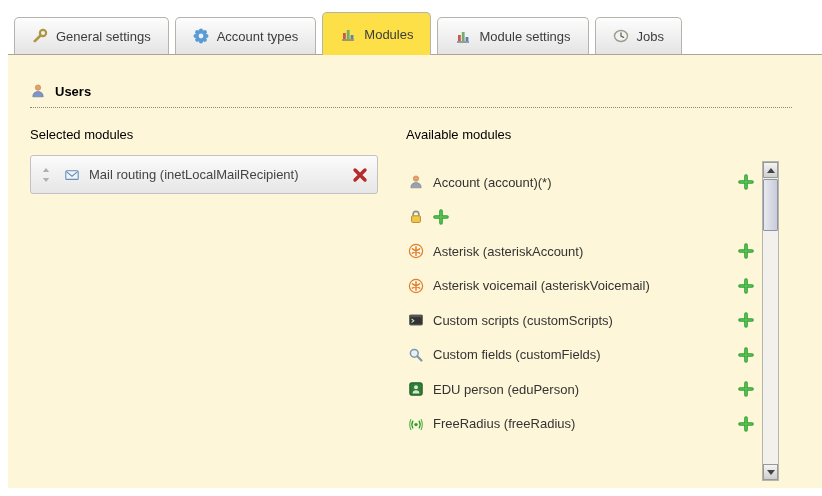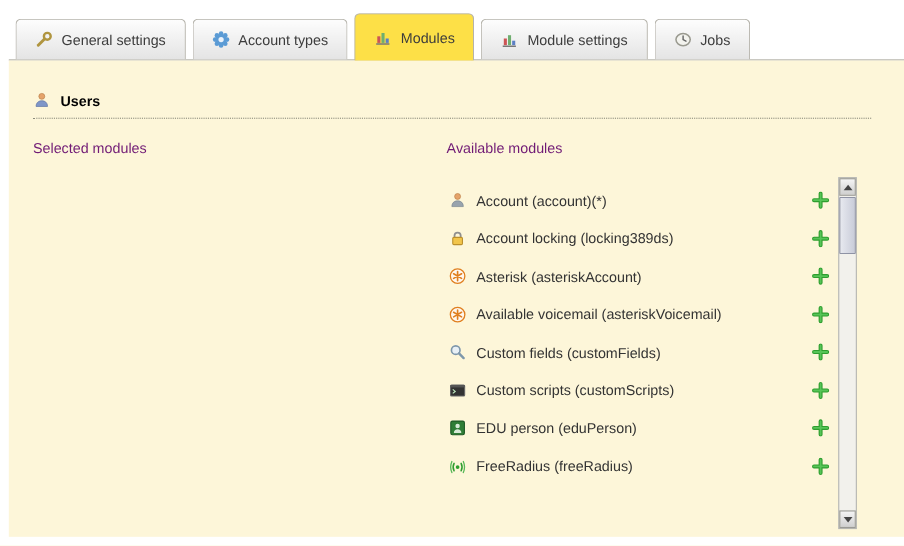--- a/index.html
+++ b/index.html
@@ -28,21 +28,21 @@
   
   .panel {
     position:absolute; top:55px; left:8px; right:0; height:433px;
     background:#fdf6d9;
   }
   .users-hdr {
     position:absolute; left:22px; top:28px; width:762px;
     display:flex; align-items:center; gap:9px; padding-bottom:8px;
     border-bottom:1px dotted #8a8a7a; font-weight:bold; color:#000000;
   }
-  .col-hdr { position:absolute; top:72px; color:#701a75; }
+  .col-hdr { position:absolute; top:72px; color:#000000; }
   .sel-hdr { left:22px; }
   .avail-hdr { left:398px; }
   
   .sel-list { position:absolute; left:22px; top:100px; width:348px; }
   .sel-item {
     display:flex; align-items:center; height:39px; padding:0 9px; margin-bottom:19px;
     background:linear-gradient(#fbfbfb,#e6e6e6);
     border:1px solid #c2c2c2; border-radius:3px; cursor:move;
   }
   .handle { width:12px; height:16px; display:inline-flex; margin-right:12px; flex:none; }
@@ -155,20 +155,40 @@
     </span>
     <span>Users</span>
   </div>
 
   <div class="col-hdr sel-hdr">Selected modules</div>
   <div class="col-hdr avail-hdr">Available modules</div>
 
   <div class="sel-list">
 
 
+    <div class="sel-item">
+      <span class="handle">
+        <svg width="12" height="16" viewBox="0 0 12 16">
+            <path d="M6 1l3.2 4H2.8z" fill="#b0b0b0"></path>
+            <path d="M6 15l3.2-4H2.8z" fill="#b0b0b0"></path>
+          </svg>
+      </span>
+      <span class="mod-icon">
+        <svg width="16" height="16" viewBox="0 0 16 16">
+            <rect x="1.8" y="3.8" width="12.4" height="8.6" rx="1" fill="#eef4fb" stroke="#6a8fb5" stroke-width="1.1"></rect>
+            <path d="M2.4 4.6L8 9.2l5.6-4.6" fill="none" stroke="#6a8fb5" stroke-width="1.1"></path>
+          </svg>
+      </span>
+      <span class="sel-label">Mail routing (inetLocalMailRecipient)</span>
+      <span class="del-btn">
+        <svg width="16" height="16" viewBox="0 0 16 16">
+            <path d="M3 3l10 10M13 3L3 13" stroke="#b52a2a" stroke-width="3.4" stroke-linecap="round"></path>
+          </svg>
+      </span>
+    </div>
 
   </div>
 
   <div class="avail-list">
 
     <div class="avail-row">
       <span class="mod-icon">
         <svg width="16" height="16" viewBox="0 0 16 16">
             <circle cx="8" cy="4.6" r="2.7" fill="#e5a36a" stroke="#b97f48" stroke-width="0.6"></circle>
             <path d="M2.8 13.8c0-3.6 2.4-5.2 5.2-5.2s5.2 1.6 5.2 5.2z" fill="#98a3ad" stroke="#76828c" stroke-width="0.6"></path>
@@ -183,21 +203,20 @@
       </span>
     </div>
 
     <div class="avail-row">
       <span class="mod-icon">
         <svg width="16" height="16" viewBox="0 0 16 16">
             <path d="M5.2 7V5.2A2.8 2.8 0 0 1 10.8 5.2V7" fill="none" stroke="#8f8f8f" stroke-width="1.6"></path>
             <rect x="3.6" y="6.8" width="8.8" height="6.6" rx="1" fill="#f2c54b" stroke="#bb8f2c"></rect>
           </svg>
       </span>
-      <span class="avail-label">Account locking (locking389ds)</span>
       <span class="add-btn">
         <svg width="16" height="16" viewBox="0 0 16 16">
             <path d="M8 2v12M2 8h12" stroke="#2f9e2f" stroke-width="3.6" stroke-linecap="round"></path>
             <path d="M8 2v12M2 8h12" stroke="#57c457" stroke-width="1.6" stroke-linecap="round"></path>
           </svg>
       </span>
     </div>
 
     <div class="avail-row">
       <span class="mod-icon">
@@ -215,55 +234,55 @@
       </span>
     </div>
 
     <div class="avail-row">
       <span class="mod-icon">
         <svg width="16" height="16" viewBox="0 0 16 16">
             <circle cx="8" cy="8" r="6.6" fill="#fff7ee" stroke="#e07f1f" stroke-width="1.2"></circle>
             <path d="M8 3.8v8.4M4.4 5.9l7.2 4.2M11.6 5.9L4.4 10.1" stroke="#e07f1f" stroke-width="1.5" stroke-linecap="round"></path>
           </svg>
       </span>
-      <span class="avail-label">Available voicemail (asteriskVoicemail)</span>
-      <span class="add-btn">
-        <svg width="16" height="16" viewBox="0 0 16 16">
-            <path d="M8 2v12M2 8h12" stroke="#2f9e2f" stroke-width="3.6" stroke-linecap="round"></path>
-            <path d="M8 2v12M2 8h12" stroke="#57c457" stroke-width="1.6" stroke-linecap="round"></path>
-          </svg>
-      </span>
-    </div>
-
-
-    <div class="avail-row">
-      <span class="mod-icon">
-        <svg width="16" height="16" viewBox="0 0 16 16">
-            <circle cx="6.3" cy="6.3" r="3.9" fill="#e8f0f6" stroke="#7e97ab" stroke-width="1.5"></circle>
-            <path d="M9.3 9.3l4.2 4.2" stroke="#7e97ab" stroke-width="2.2" stroke-linecap="round"></path>
-          </svg>
-      </span>
-      <span class="avail-label">Custom fields (customFields)</span>
-      <span class="add-btn">
-        <svg width="16" height="16" viewBox="0 0 16 16">
-            <path d="M8 2v12M2 8h12" stroke="#2f9e2f" stroke-width="3.6" stroke-linecap="round"></path>
-            <path d="M8 2v12M2 8h12" stroke="#57c457" stroke-width="1.6" stroke-linecap="round"></path>
-          </svg>
-      </span>
-    </div>
+      <span class="avail-label">Asterisk voicemail (asteriskVoicemail)</span>
+      <span class="add-btn">
+        <svg width="16" height="16" viewBox="0 0 16 16">
+            <path d="M8 2v12M2 8h12" stroke="#2f9e2f" stroke-width="3.6" stroke-linecap="round"></path>
+            <path d="M8 2v12M2 8h12" stroke="#57c457" stroke-width="1.6" stroke-linecap="round"></path>
+          </svg>
+      </span>
+    </div>
+
 
     <div class="avail-row">
       <span class="mod-icon">
         <svg width="16" height="16" viewBox="0 0 16 16">
             <rect x="1.6" y="3" width="12.8" height="10" rx="1" fill="#333" stroke="#666"></rect>
             <rect x="1.6" y="3" width="12.8" height="2.2" fill="#555"></rect>
             <path d="M3.6 7l2.2 1.8-2.2 1.8" stroke="#bfe8bf" stroke-width="1.1" fill="none"></path>
           </svg>
       </span>
       <span class="avail-label">Custom scripts (customScripts)</span>
+      <span class="add-btn">
+        <svg width="16" height="16" viewBox="0 0 16 16">
+            <path d="M8 2v12M2 8h12" stroke="#2f9e2f" stroke-width="3.6" stroke-linecap="round"></path>
+            <path d="M8 2v12M2 8h12" stroke="#57c457" stroke-width="1.6" stroke-linecap="round"></path>
+          </svg>
+      </span>
+    </div>
+
+    <div class="avail-row">
+      <span class="mod-icon">
+        <svg width="16" height="16" viewBox="0 0 16 16">
+            <circle cx="6.3" cy="6.3" r="3.9" fill="#e8f0f6" stroke="#7e97ab" stroke-width="1.5"></circle>
+            <path d="M9.3 9.3l4.2 4.2" stroke="#7e97ab" stroke-width="2.2" stroke-linecap="round"></path>
+          </svg>
+      </span>
+      <span class="avail-label">Custom fields (customFields)</span>
       <span class="add-btn">
         <svg width="16" height="16" viewBox="0 0 16 16">
             <path d="M8 2v12M2 8h12" stroke="#2f9e2f" stroke-width="3.6" stroke-linecap="round"></path>
             <path d="M8 2v12M2 8h12" stroke="#57c457" stroke-width="1.6" stroke-linecap="round"></path>
           </svg>
       </span>
     </div>
 
     <div class="avail-row">
       <span class="mod-icon">

